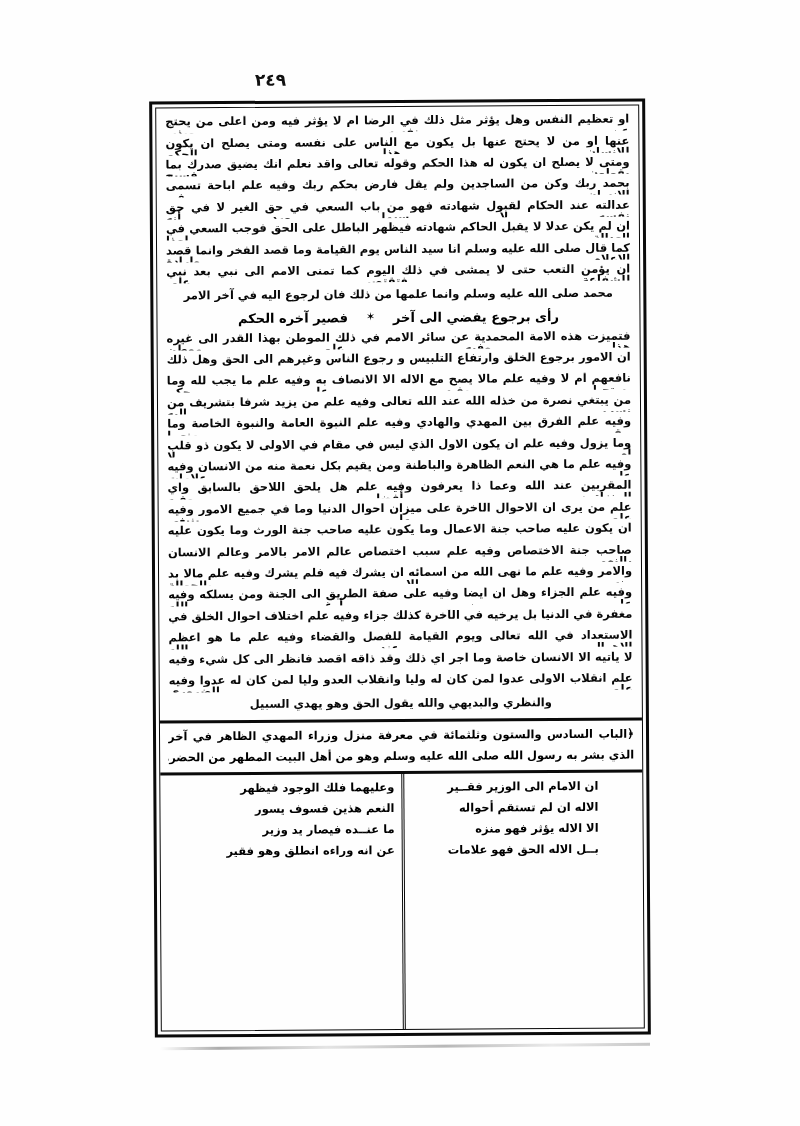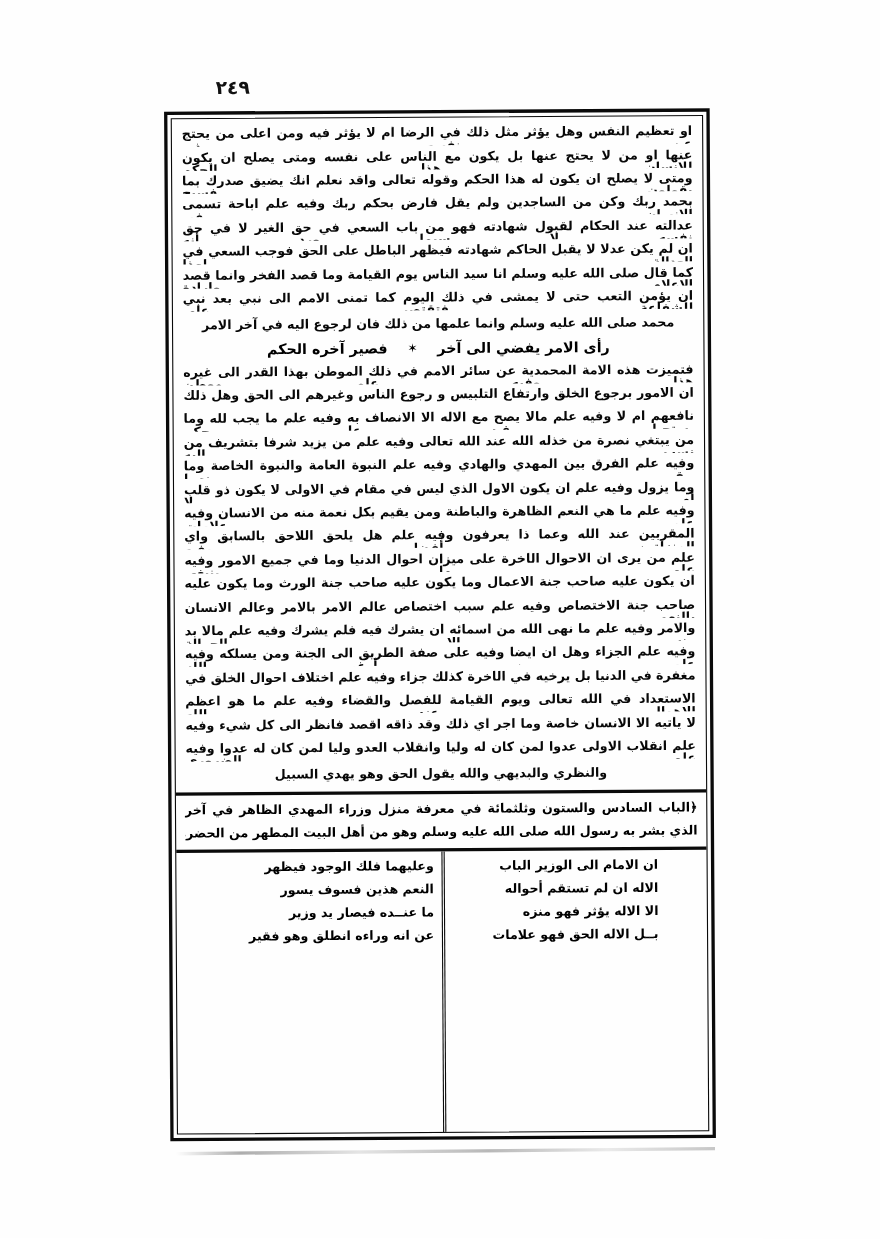--- a/index.html
+++ b/index.html
@@ -22,21 +22,21 @@
     inset: 0;
     background: #fefefe;
   }
 
   
   .folio-number {
     position: absolute;
     top: 70px;
     left: 196px;
     width: 90px;
-    text-align: left;
+    text-align: right;
     font-size: 17px;
     font-weight: 700;
     letter-spacing: 0.5px;
     direction: rtl;
     color: #111;
     transform: rotate(-0.6deg);
   }
 
   
   .page-frame {
@@ -241,21 +241,21 @@
             <span>كما قال صلى الله عليه وسلم أنا سيد الناس يوم القيامة وما قصد الفخر وانما قصد الاعلام وارادة</span>
           </div>
         <div class="prose-line justify">
             <span>أن يؤمن التعب حتى لا يمشى في ذلك اليوم كما تمنى الامم الى نبي بعد نبي للشفاعة فتقتصر على</span>
           </div>
         <div class="prose-line centered">
             <span>محمد صلى الله عليه وسلم وانما علمها من ذلك فان لرجوع اليه في آخر الامر</span>
           </div>
 
         <div class="verse-line">
-          <span>رأى الامر يفضي الى آخر</span>
+          <span>رأى برجوع يفضي الى آخر</span>
           <span class="verse-sep">✶</span>
           <span>فصير آخره الحكم</span>
         </div>
 
         <div class="prose-line justify">
             <span>فتميزت هذه الامة المحمدية عن سائر الامم في ذلك الموطن بهذا القدر الى غيره هذا وفيه علم موطن</span>
           </div>
         <div class="prose-line justify">
             <span>ان الامور برجوع الخلق وارتفاع التلبيس و رجوع الناس وغيرهم الى الحق وهل ذلك</span>
           </div>
@@ -317,21 +317,21 @@
         </div>
         <div class="chapter-line tail">
           <span>الذي بشر به رسول الله صلى الله عليه وسلم وهو من أهل البيت المطهر من الحضرة المحمدية﴾</span>
         </div>
       </div>
 
       <div class="poem-table">
 
         <div class="poem-col col-right">
           <div class="poem-hemistich">
-              <span>ان الامام الى الوزير الباب</span>
+              <span>ان الامام الى الوزير فقــير</span>
             </div>
           <div class="poem-hemistich">
               <span>الاله ان لم تستقم أحواله</span>
             </div>
           <div class="poem-hemistich">
               <span>الا الاله يؤثر فهو منزه</span>
             </div>
           <div class="poem-hemistich">
               <span>بــل الاله الحق فهو علامات</span>
             </div>

